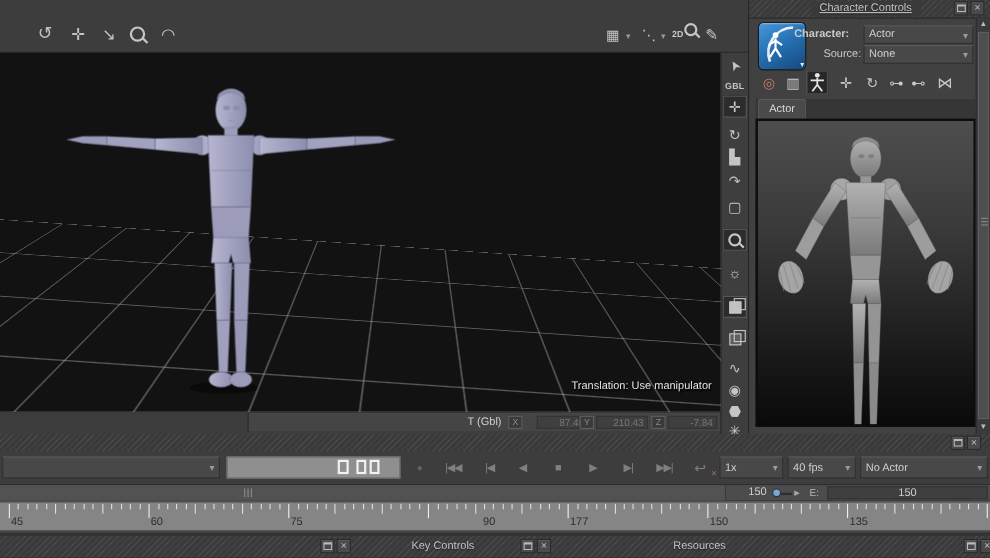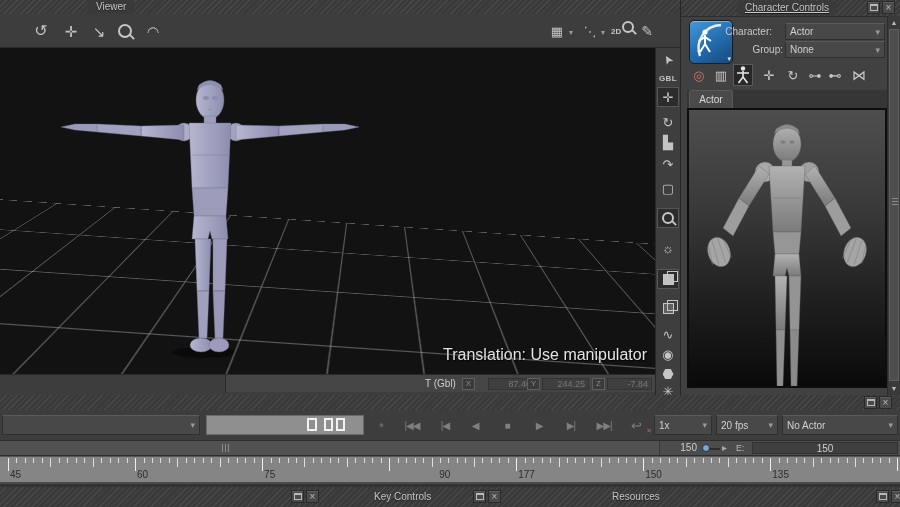--- a/index.html
+++ b/index.html
@@ -36,21 +36,21 @@
   .cube.solid{background:#c0c0c0;}
   .hexa{width:11px;height:10px;background:#c6c6c6;clip-path:polygon(25% 0,75% 0,100% 50%,75% 100%,25% 100%,0 50%);}
   
   .viewport{position:absolute;left:0;top:48px;width:655px;height:326px;background:#121212;overflow:hidden;}
   .gridwrap{position:absolute;left:0;top:174px;width:655px;height:300px;transform:rotate(3.9deg);}
   .grid3d{position:absolute;left:-650px;top:0;width:2000px;height:900px;transform-origin:50% 0;
     transform:perspective(430px) rotateX(63deg);
     background-image:linear-gradient(rgba(165,165,172,.5) 1px, transparent 1px),
                      linear-gradient(90deg, rgba(165,165,172,.5) 1px, transparent 1px);
     background-size:58px 58px;}
-  .hint{position:absolute;right:8px;top:298px;font-size:16px;color:#e4e4e4;text-shadow:1px 1px 1px #000;}
+  .hint{position:absolute;right:8px;top:298px;font-size:10px;color:#e4e4e4;text-shadow:1px 1px 1px #000;}
   
   .vstatus{position:absolute;left:0;top:374px;width:655px;height:18px;background:#454545;border-top:1px solid #2a2a2a;box-sizing:border-box;}
   .vstatus .lseg{position:absolute;left:0;top:0;width:225px;height:18px;background:#3c3c3c;border-right:1px solid #2a2a2a;}
   .sbox{position:absolute;top:3px;height:12px;box-sizing:border-box;border:1px solid #5f5f5f;background:#3a3a3a;
         color:#8a8a8a;font-size:8px;line-height:10px;text-align:center;}
   .sfield{position:absolute;top:3px;height:12px;box-sizing:border-box;background:#3f3f3f;border:1px solid #333;
         color:#787878;font-size:9px;line-height:10px;text-align:right;padding-right:3px;}
   
   .vtool{position:absolute;left:655px;top:48px;width:25px;height:347px;background:#3e3e3e;border-left:1px solid #272727;box-sizing:border-box;}
   .vt{position:absolute;left:1px;width:22px;height:20px;display:flex;align-items:center;justify-content:center;color:#c4c4c4;font-size:13px;}
@@ -101,23 +101,20 @@
   .bbar{position:absolute;left:0;top:3px;width:900px;height:20px;}
   .btitle{position:absolute;top:4px;font-size:10px;color:#c6c6c6;text-shadow:0 1px 1px rgba(0,0,0,.5);}
   .loopx{position:absolute;right:-4px;bottom:0px;font-size:7px;color:#a06a60;letter-spacing:0;}
   .knob{position:absolute;width:8px;height:8px;border-radius:50%;background:#7fa6d0;border:1px solid #24364a;box-sizing:border-box;}
 </style>
 </head>
 <body>
 
 <div class="app">
 
-  <div class="abs hatch" style="left:0;top:0;width:680px;height:14px;">
-    <span class="ptitle abs" style="left:88px;top:0;">Viewer</span>
-  </div>
 
   <div class="abs" style="left:0;top:14px;width:680px;height:34px;background:#3d3d3d;border-bottom:1px solid #282828;box-sizing:border-box;">
     <span class="icn" style="left:30px;top:7px;font-size:16px;">↺</span>
     <span class="icn" style="left:60px;top:7px;font-size:15px;">✛</span>
     <span class="icn" style="left:88px;top:7px;font-size:15px;">↘</span>
     <span class="icn" style="left:114px;top:7px;">
         <span class="mag"></span>
       </span>
     <span class="icn" style="left:142px;top:7px;font-size:15px;">◠</span>
 
@@ -180,21 +177,21 @@
 
     <span class="hint">Translation: Use manipulator</span>
   </div>
 
   <div class="vstatus">
     <div class="lseg"></div>
     <span class="abs" style="left:425px;top:3px;font-size:10px;color:#cfcfcf;">T (Gbl)</span>
     <span class="sbox" style="left:462px;width:13px;">X</span>
     <span class="sfield" style="left:488px;width:47px;">87.40</span>
     <span class="sbox" style="left:527px;width:13px;">Y</span>
-    <span class="sfield" style="left:542px;width:47px;">244.25</span>
+    <span class="sfield" style="left:542px;width:47px;">210.43</span>
     <span class="sbox" style="left:592px;width:13px;">Z</span>
     <span class="sfield" style="left:607px;width:45px;">-7.84</span>
   </div>
 
   <div class="vtool">
     <span class="vt cursor" style="top:2px;">
         <span>➤</span>
       </span>
     <span class="vt gbl" style="top:20px;">GBL</span>
     <span class="vt pressed" style="top:39px;">✛</span>
@@ -229,26 +226,26 @@
 
     <div class="cclogo">
       <svg width="40" height="40" viewBox="0 0 40 40">
         <path d="M31 4 A 23 23 0 0 0 10 35" fill="none" stroke="#e8eef6" stroke-width="2.4"></path>
         <circle cx="15" cy="11" r="2.6" fill="#fff"></circle>
         <path d="M15 14 L15 23 M15 16 L9 20 M15 16 L21 20 M15 23 L10 31 M15 23 L20 31" stroke="#fff" stroke-width="2" fill="none"></path>
       </svg>
       <span style="position:absolute;right:1px;bottom:0;font-size:7px;color:#dfe8f2;">▾</span>
     </div>
 
-    <span class="cclabel" style="left:31px;top:26px;">Character:</span>
+    <span class="cclabel" style="left:31px;top:26px;font-weight:bold;">Character:</span>
     <div class="dd" style="left:104px;top:23px;width:100px;height:17px;">
       <span class="val">Actor</span>
       <span class="arr">▾</span>
     </div>
-    <span class="cclabel" style="left:42px;top:44px;">Group:</span>
+    <span class="cclabel" style="left:42px;top:44px;">Source:</span>
     <div class="dd" style="left:104px;top:41px;width:100px;height:17px;">
       <span class="val">None</span>
       <span class="arr">▾</span>
     </div>
 
     <div class="cctools">
       <span class="cct" style="left:2px;color:#c87a6a;">◎</span>
       <span class="cct" style="left:24px;">▥</span>
       <span class="cct pressed" style="left:46px;">
         <svg width="14" height="18" viewBox="0 0 14 18">
@@ -352,21 +349,21 @@
       <span class="tbtn" style="left:624px;width:24px;font-size:13px;position:absolute;">
         <span>↩</span>
         <span class="loopx">✕</span>
       </span>
 
       <div class="dd" style="left:654px;top:5px;width:58px;height:20px;">
         <span class="val">1x</span>
         <span class="arr">▾</span>
       </div>
       <div class="dd" style="left:716px;top:5px;width:62px;height:20px;">
-        <span class="val">20 fps</span>
+        <span class="val">40 fps</span>
         <span class="arr">▾</span>
       </div>
       <div class="dd" style="left:782px;top:5px;width:116px;height:20px;">
         <span class="val">No Actor</span>
         <span class="arr">▾</span>
       </div>
     </div>
 
     <div class="subrow">
       <div class="zoombar">

